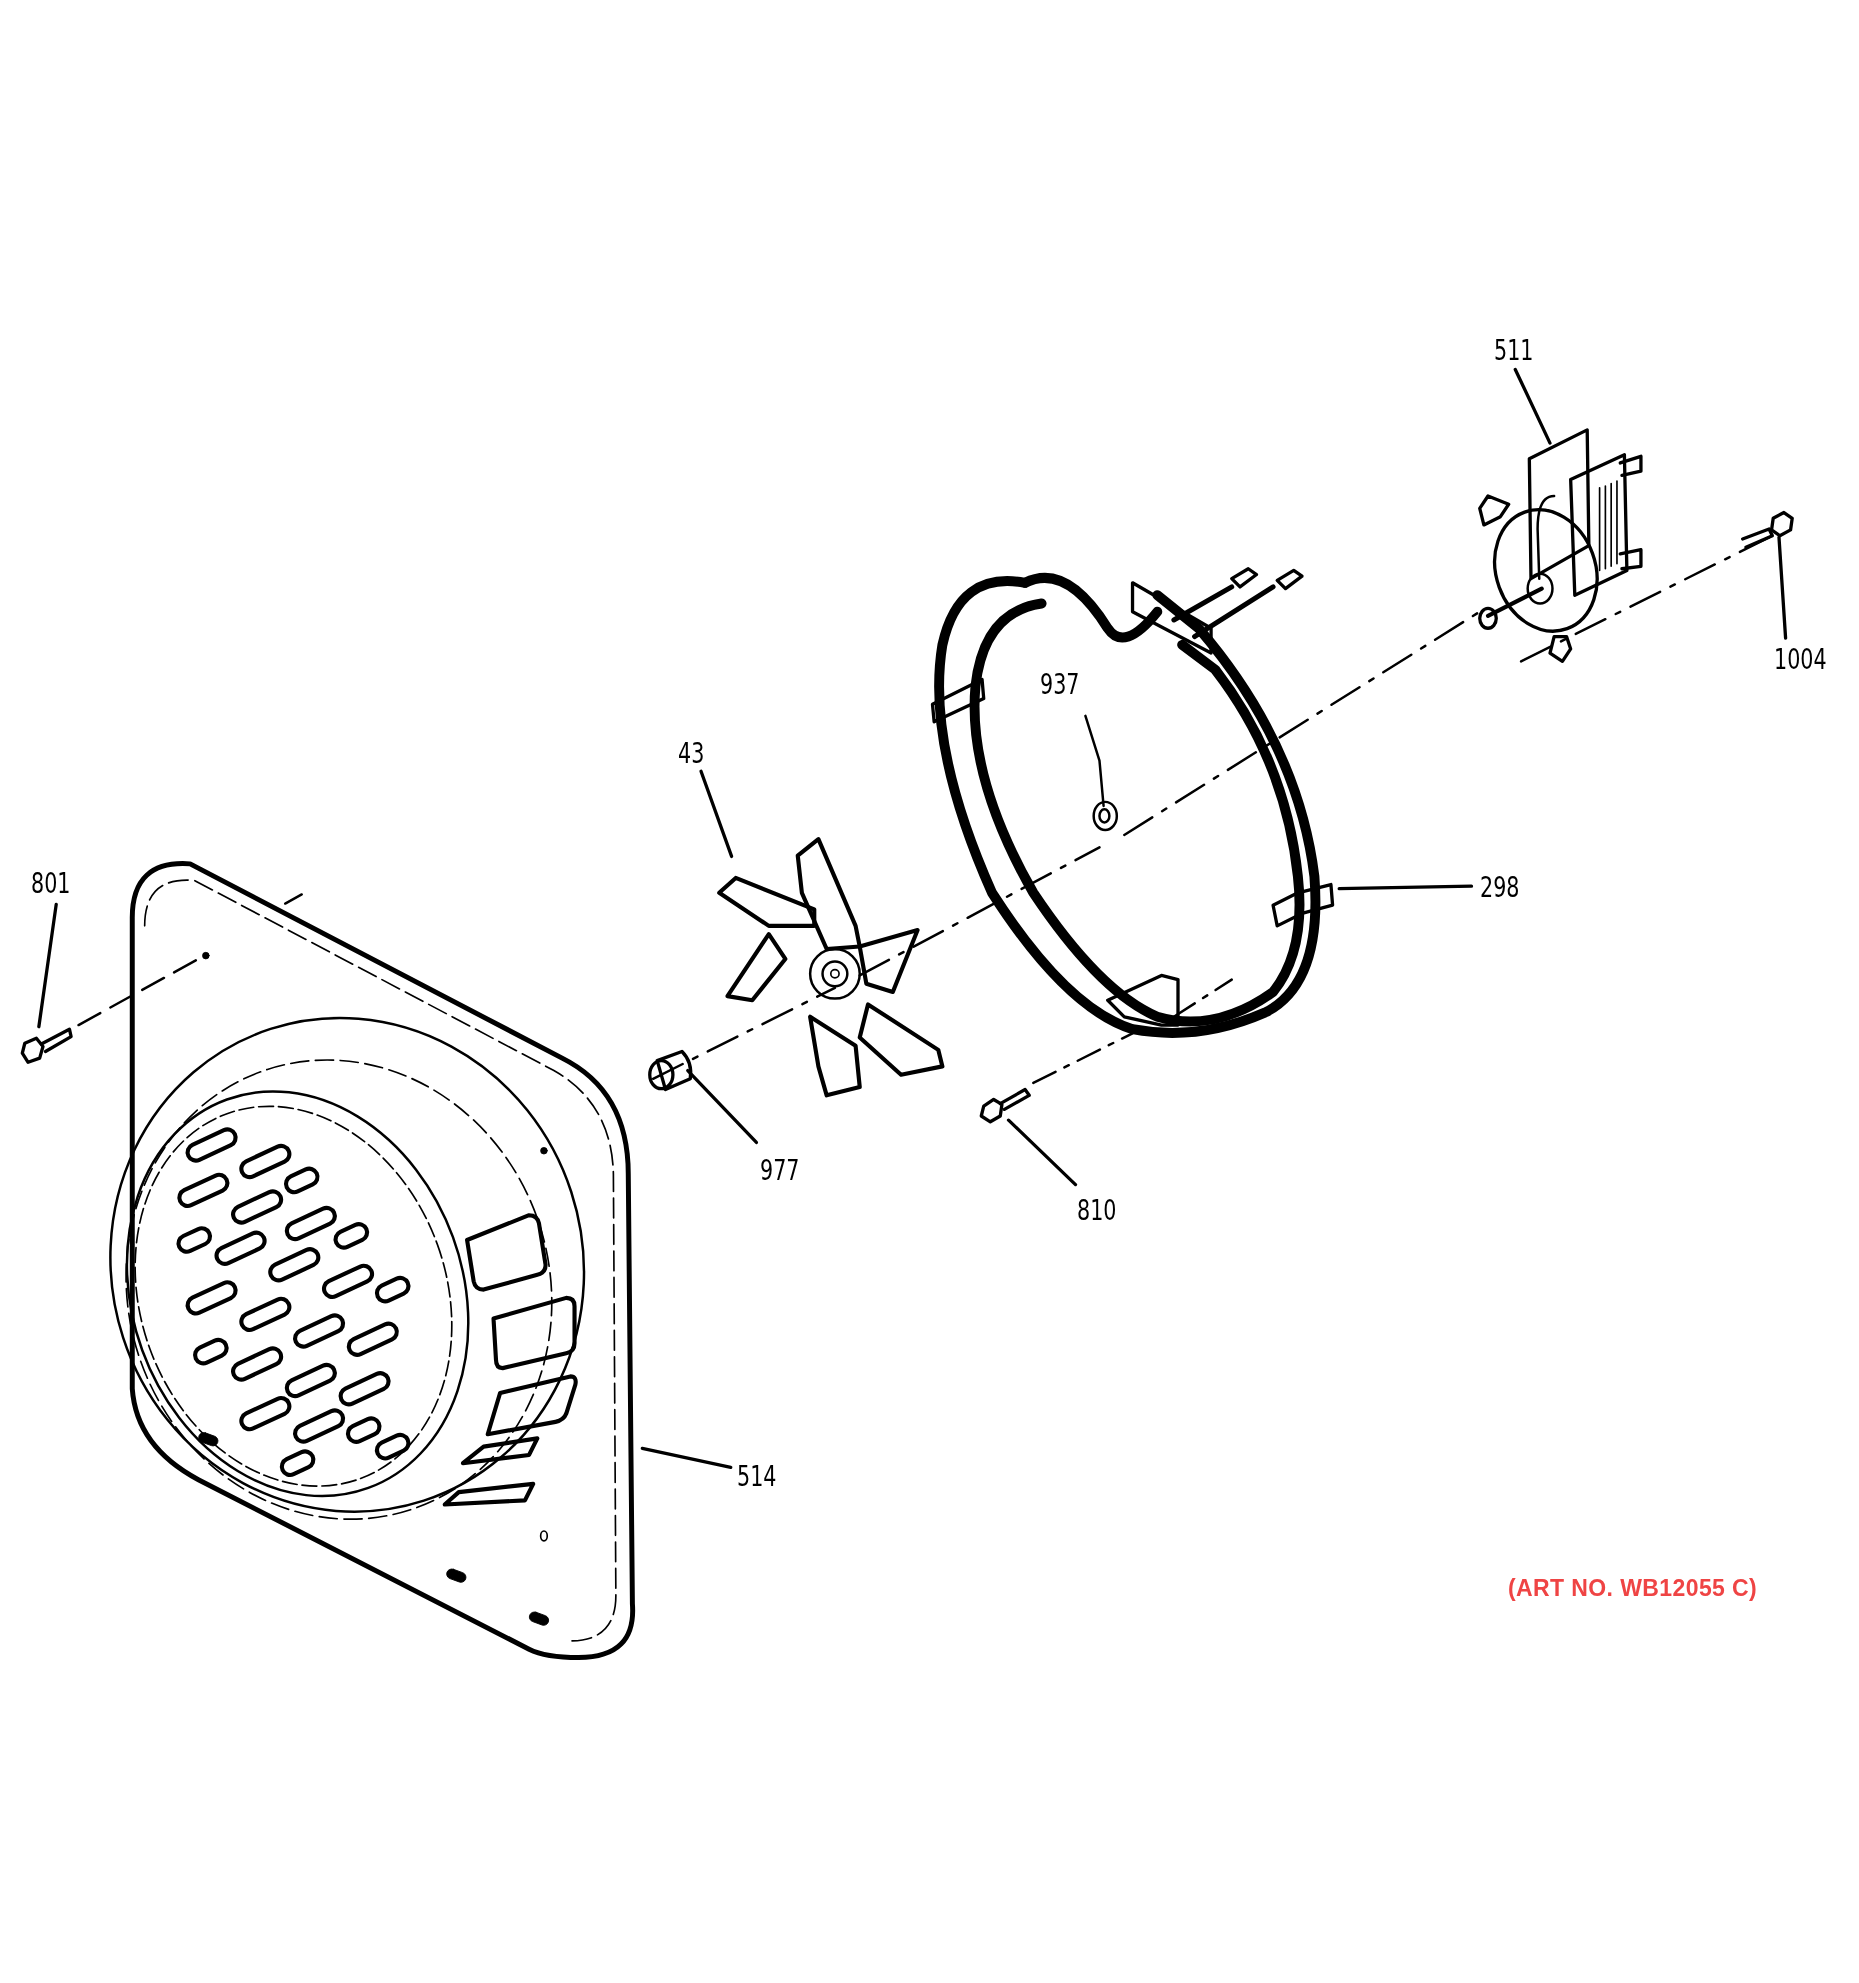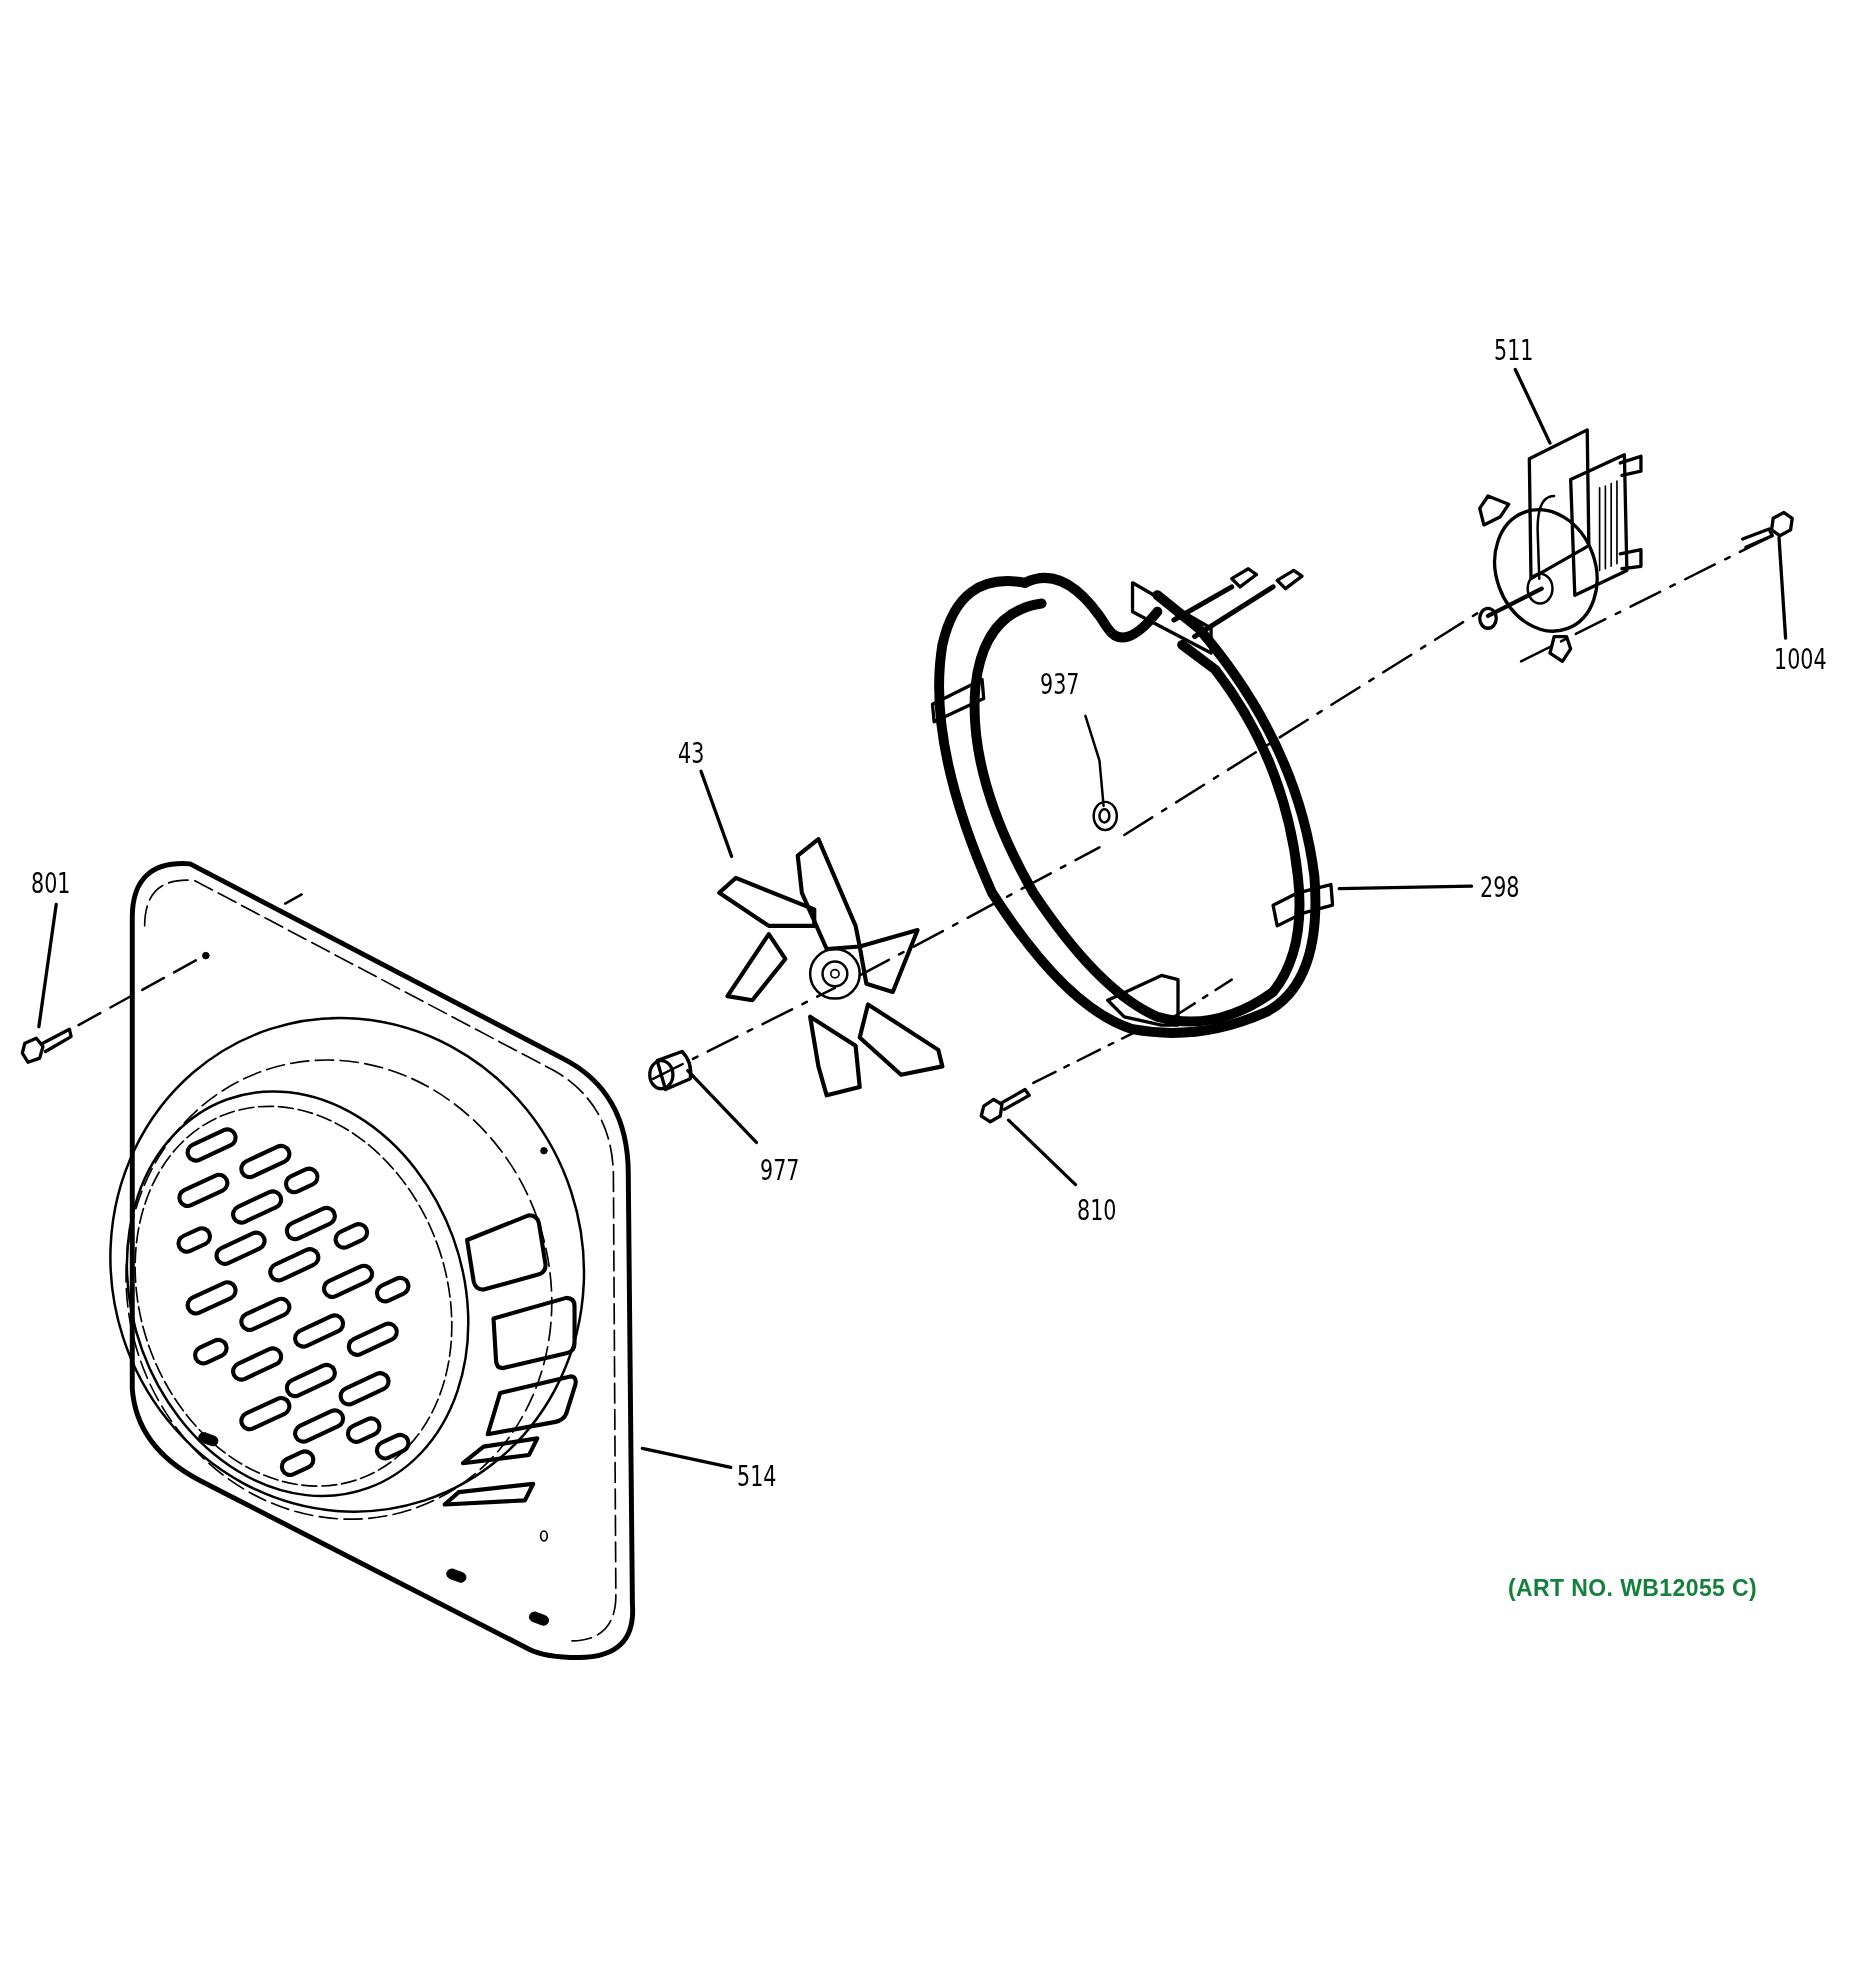--- a/index.html
+++ b/index.html
@@ -1,19 +1,19 @@
 <!DOCTYPE html>
 <html style="font-size:13.2px"><head>
 <meta charset="utf-8">
 <style>
   html, body { margin: 0; padding: 0; background: #ffffff; }
   body { width: 1860px; height: 1984px; position: relative; overflow: hidden; font-family: "Liberation Sans", sans-serif; }
   #diagram { position: absolute; left: 0; top: 0; width: 1860px; height: 1696px; }
   .label { position: absolute; font-family: "DejaVu Sans Condensed", "DejaVu Sans", sans-serif; font-size: 28px; color: #000; line-height: 1; transform: scaleX(0.82); transform-origin: left top; white-space: nowrap; }
-  .art-no { position: absolute; font-family: "Liberation Sans", sans-serif; font-weight: bold; font-size: 23px; color: #15803d; white-space: nowrap; letter-spacing: 0.4px; }
+  .art-no { position: absolute; font-family: "Liberation Sans", sans-serif; font-weight: bold; font-size: 23px; color: #ef4444; white-space: nowrap; letter-spacing: 0.4px; }
 </style>
 </head>
 <body>
 
 <div id="diagram">
   <svg width="1860" height="1984" viewBox="0 0 2250 2400" xmlns="http://www.w3.org/2000/svg">
     <g fill="none" stroke="#000" stroke-linecap="round" stroke-linejoin="round">
 
       <path d="M 790 1305 L 1010 1195 M 1040 1180 L 1330 1025 M 1360 1010 L 1790 740" stroke-width="3" stroke-dasharray="40 14 6 14"></path>
       <path d="M 1840 800 L 2140 650" stroke-width="3" stroke-dasharray="40 14 6 14"></path>

